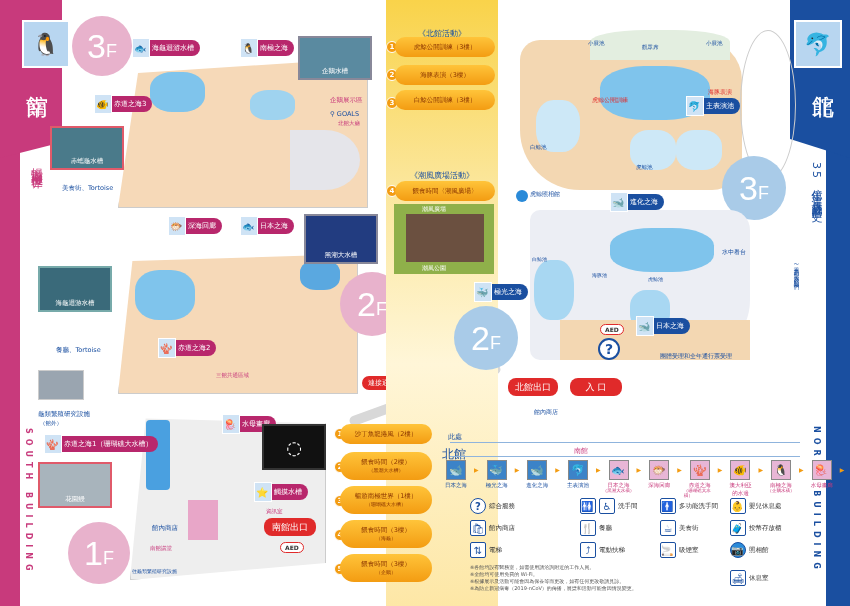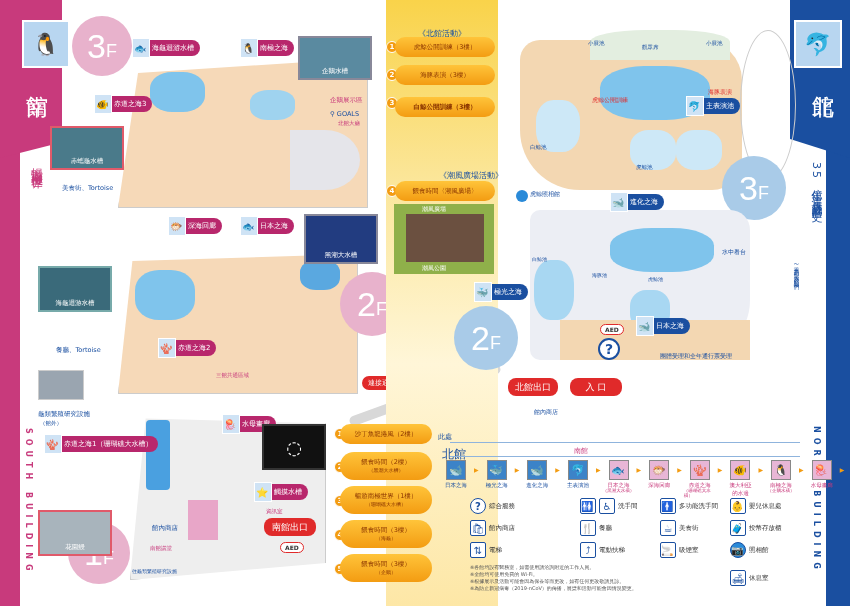--- a/index.html
+++ b/index.html
@@ -159,44 +159,44 @@
   </div>
 <div class="abs lbl-s" style="left:222px;top:416px;">
     <span class="lbl-ico">🪼</span>
     <span>水母畫廊</span>
   </div>
 <div class="abs lbl-s" style="left:254px;top:484px;">
     <span class="lbl-ico">⭐</span>
     <span>觸摸水槽</span>
   </div>
 
-<div class="abs photo" style="left:38px;top:462px;width:74px;height:46px;background:#a8b4bc;margin-top:48px;">
+<div class="abs photo" style="left:38px;top:462px;width:74px;height:46px;background:#a8b4bc;">
     <span>花園鰻</span>
   </div>
 <div class="abs photo dark" style="left:262px;top:424px;width:64px;height:46px;">
     <span style="font-size:18px;margin-bottom:8px;">◌</span>
   </div>
 <div class="abs note" style="left:152px;top:524px;">館內商店</div>
 <div class="abs red-btn" style="left:264px;top:518px;width:52px;height:18px;">南館出口</div>
 <div class="abs aed" style="left:280px;top:542px;">AED</div>
 <div class="abs note pink" style="left:266px;top:508px;font-size:5.5px;">資訊室</div>
 <div class="abs note pink" style="left:150px;top:545px;font-size:5.5px;">南館講堂</div>
 <div class="abs note" style="left:132px;top:568px;font-size:5px;">往龜類繁殖研究設施</div>
 
 <div class="abs center-panel"></div>
 
 <div class="abs sec-title" style="left:386px;top:28px;">《北館活動》</div>
 <div class="abs num" style="top:41px;">1</div>
 <div class="abs pill" style="top:37px;">虎鯨公開訓練（3樓）</div>
 <div class="abs num" style="top:69px;">2</div>
 <div class="abs pill" style="top:65px;">海豚表演（3樓）</div>
 <div class="abs num" style="top:97px;">3</div>
-<div class="abs pill" style="top:97px;font-weight:bold;">白鯨公開訓練（3樓）</div>
-
-<div class="abs sec-title" style="left:386px;top:170px;margin-left:29px;">《潮風廣場活動》</div>
+<div class="abs pill" style="top:90px;">白鯨公開訓練（3樓）</div>
+
+<div class="abs sec-title" style="left:386px;top:170px;">《潮風廣場活動》</div>
 <div class="abs num" style="top:185px;">4</div>
 <div class="abs pill" style="top:181px;">餵食時間〈潮風廣場〉</div>
 <div class="abs" style="left:394px;top:204px;width:100px;height:70px;background:#8fb04a;">
   <div class="abs note" style="left:28px;top:1px;color:#fff;font-size:6px;">潮風廣場</div>
   <div class="abs" style="left:12px;top:10px;width:78px;height:48px;background:#6b5040;"></div>
   <div class="abs note" style="left:28px;top:60px;color:#fff;font-size:6px;">潮風公園</div>
 </div>
 
 <div class="abs sec-title pink" style="left:330px;top:408px;width:110px;margin-top:15px;">《南館活動》</div>
 <div class="abs num" style="left:334px;top:428px;">1</div>
@@ -275,21 +275,21 @@
 <div class="abs note" style="left:660px;top:352px;font-size:6px;">團體受理和全年通行票受理</div>
 <div class="abs red-btn" style="left:570px;top:378px;width:52px;height:18px;">入 口</div>
 <div class="abs red-btn" style="left:508px;top:378px;width:50px;height:18px;">北館出口</div>
 <div class="abs note" style="left:534px;top:408px;font-size:6px;">館內商店</div>
 <div class="abs aed" style="left:600px;top:324px;">AED</div>
 <div class="abs" style="left:598px;top:338px;width:22px;height:22px;border-radius:50%;border:2px solid #1a4fa0;background:#fff;color:#1a4fa0;font-size:14px;font-weight:bold;display:flex;align-items:center;justify-content:center;">?</div>
 <div class="abs note" style="left:648px;top:276px;font-size:5px;">虎鯨池</div>
 <div class="abs note" style="left:592px;top:272px;font-size:5px;">海豚池</div>
 <div class="abs note" style="left:532px;top:256px;font-size:5px;">白鯨池</div>
 
-<div class="abs note" style="left:438px;top:432px;font-size:7px;">此處</div>
+<div class="abs note" style="left:448px;top:432px;font-size:7px;">此處</div>
 <div class="abs hline" style="left:450px;top:442px;width:350px;"></div>
 <div class="abs note" style="left:442px;top:446px;font-size:12px;">北館</div>
 <div class="abs note pink" style="left:574px;top:446px;font-size:7px;">南館</div>
 <div class="abs hline" style="left:450px;top:456px;width:350px;"></div>
 
 <div class="abs route-row" style="left:440px;top:460px;">
   <div class="route-item">
       <div class="route-ico">🐋</div>
       <div class="route-lbl">日本之海</div>
     </div>

